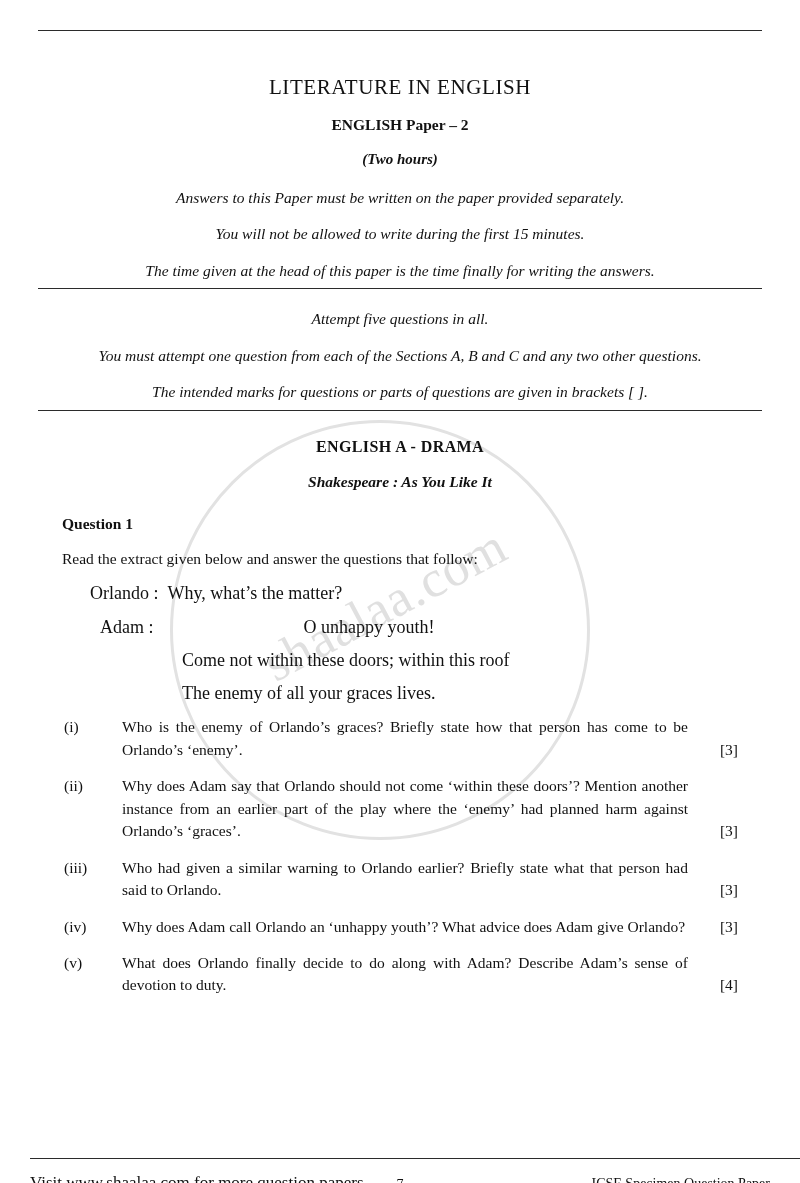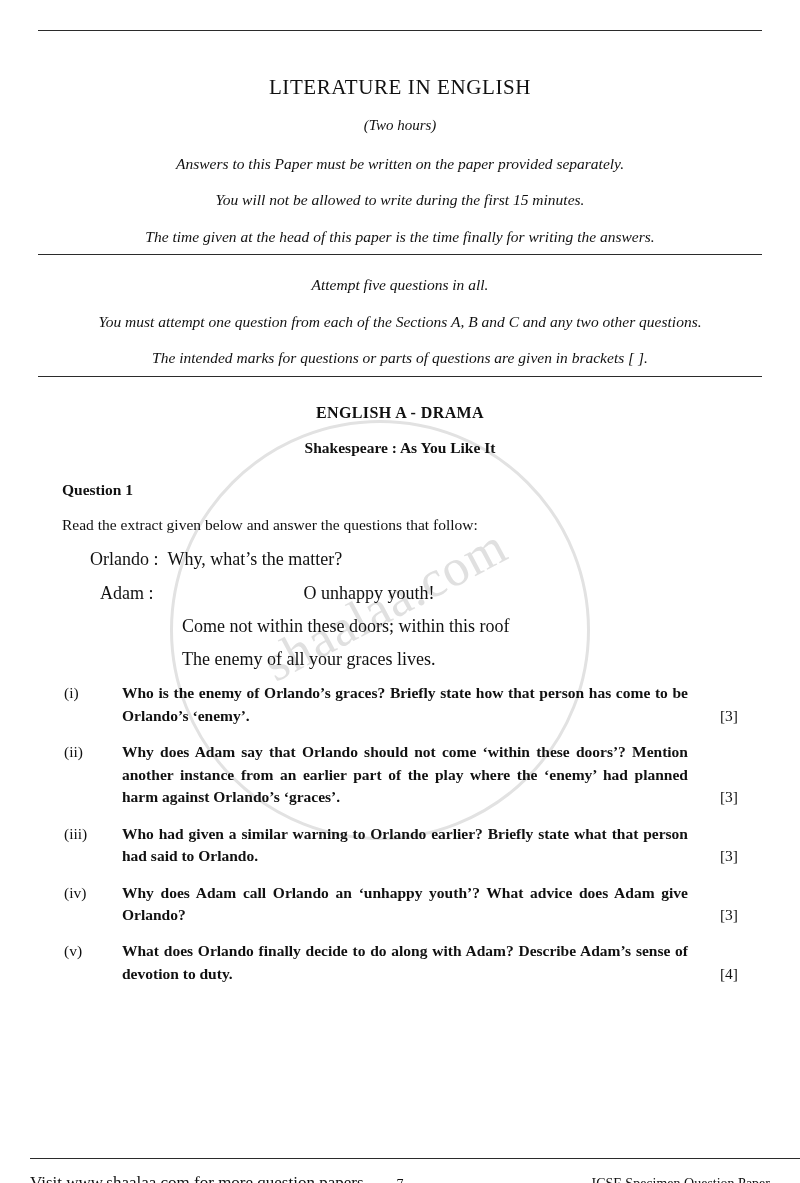--- a/index.html
+++ b/index.html
@@ -70,21 +70,21 @@
     margin-top: 44px;
   }
   .subtitle {
     text-align: center;
     font-weight: bold;
     font-size: 15.5px;
     margin-top: 16px;
   }
   .duration {
     text-align: center;
-    font-weight: normal;
+    font-weight: bold;
     font-style: italic;
     font-size: 15px;
     margin-top: 17px;
   }
   .instr {
     text-align: center;
     font-style: italic;
     font-size: 15.5px;
     margin-top: 17px;
     line-height: 1.25;
@@ -96,20 +96,21 @@
   .section-head {
     text-align: center;
     font-weight: bold;
     font-size: 16px;
     margin-top: 27px;
     letter-spacing: 0.4px;
   }
   .section-sub {
     text-align: center;
     font-weight: bold;
+    font-style: italic;
     font-size: 15.5px;
     margin-top: 17px;
   }
   .qnum {
     font-weight: bold;
     font-size: 15.5px;
     margin-top: 24px;
     padding-left: 0;
   }
   .lead {
@@ -139,21 +140,20 @@
   .qlabel {
     width: 60px;
     flex: 0 0 60px;
     padding-left: 2px;
   }
   .qtext {
     flex: 1 1 auto;
     text-align: justify;
     text-justify: inter-word;
     padding-right: 10px;
-    font-weight: bold;
   }
   .qmarks {
     width: 40px;
     flex: 0 0 40px;
     text-align: right;
     align-self: flex-end;
   }
 
   .footer {
     position: absolute;
@@ -183,20 +183,21 @@
 <div class="page">
 
   <div class="watermark"></div>
   <div class="watermark-text">shaalaa.com</div>
 
   <div class="content">
 
     <hr class="rule rule-top">
 
     <div class="title">LITERATURE IN ENGLISH</div>
+    <div class="subtitle">ENGLISH Paper – 2</div>
     <div class="duration"><span>(Two hours)</span></div>
 
     <div class="block">
       <div class="instr first">Answers to this Paper must be written on the paper provided separately.</div>
       <div class="instr">You will <b>not</b> be allowed to write during the first <b>15</b> minutes.</div>
       <div class="instr instr-wide">The time given at the head of this paper is the time finally for writing the answers.</div>
     </div>
 
     <hr class="rule rule-mid">
 

